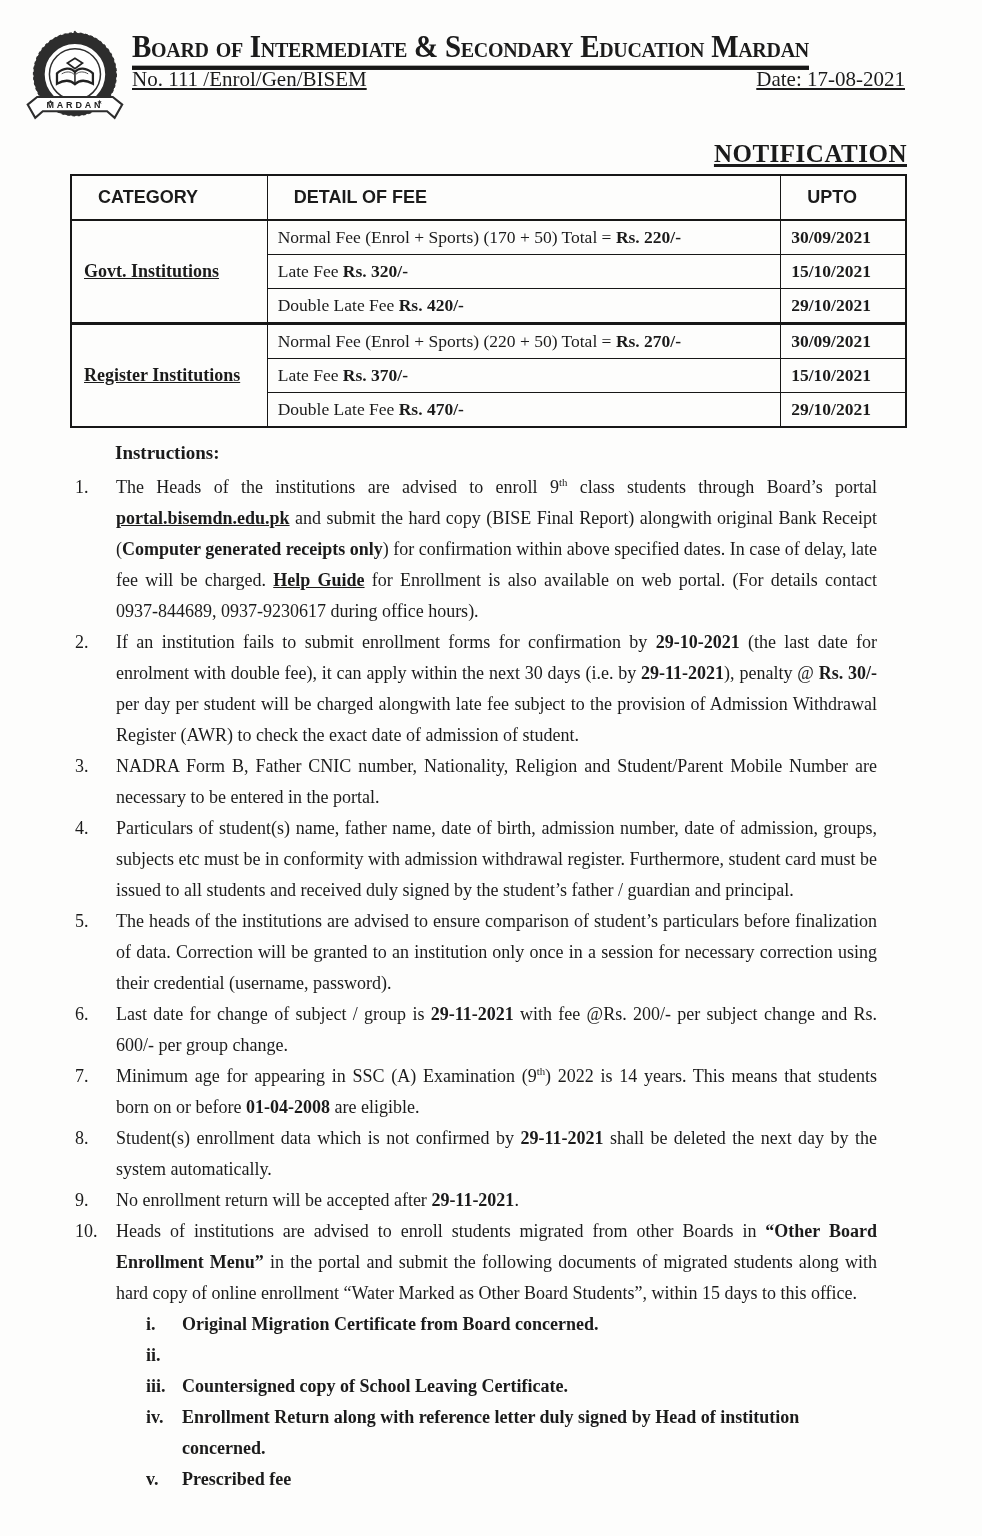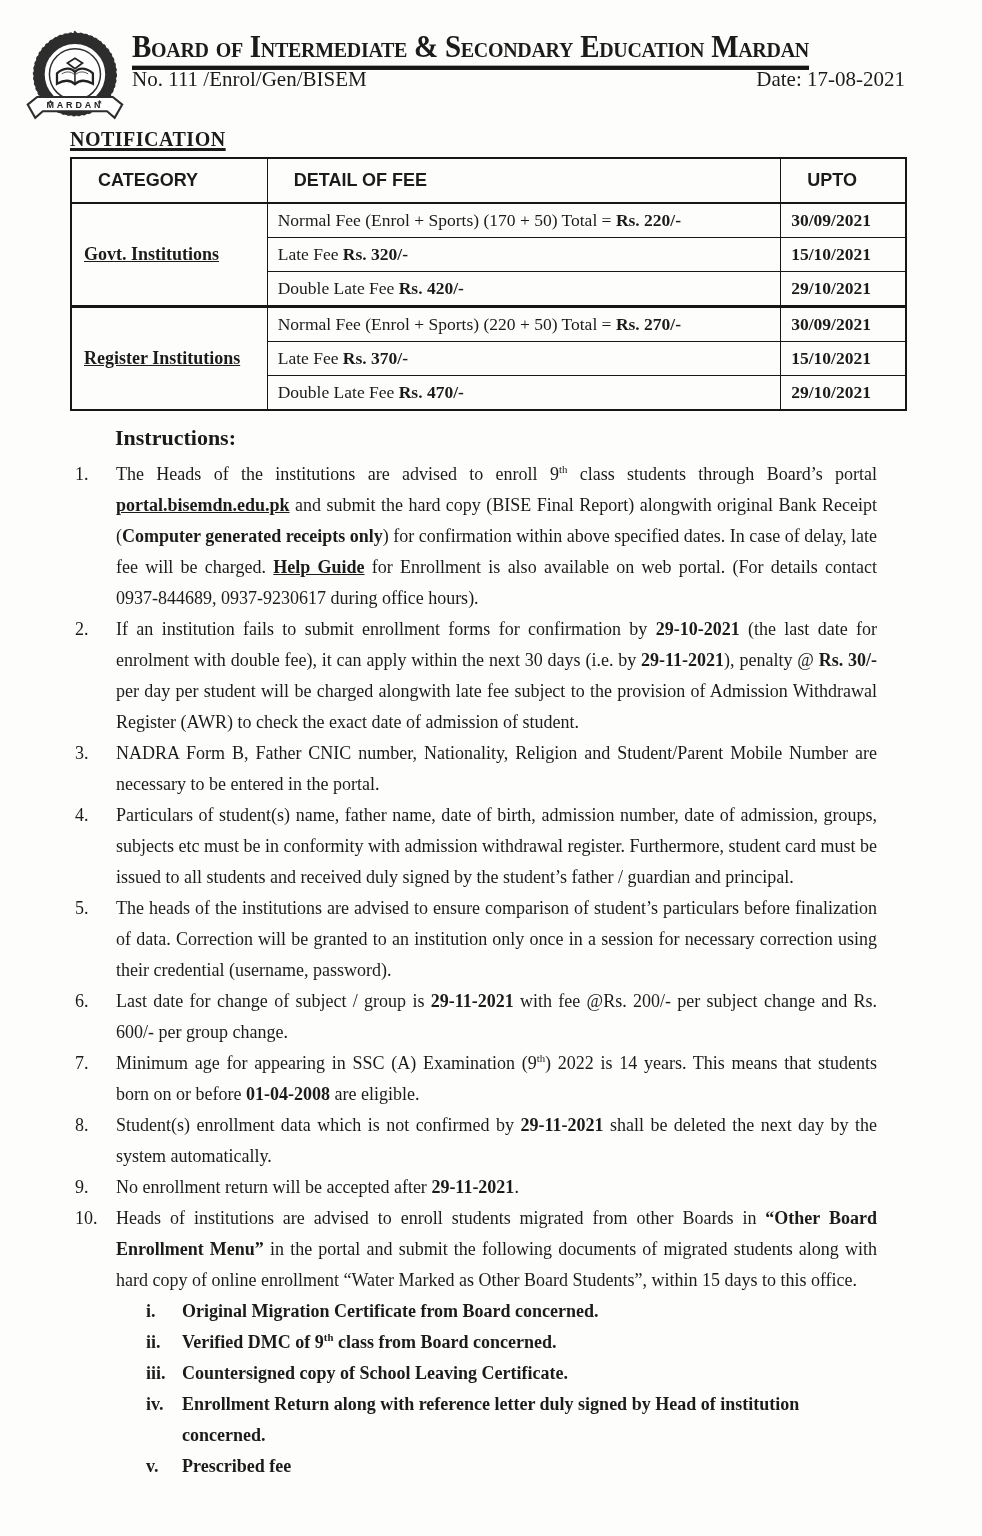--- a/index.html
+++ b/index.html
@@ -10,21 +10,21 @@
     margin: 0 auto;
     background: #fdfdfc;
     color: #1b1b1b;
     font-family: "Liberation Serif", "DejaVu Serif", serif;
     box-sizing: border-box;
     padding: 30px 75px 30px 70px;
   }
   
   .hdr { position: relative; min-height: 96px; }
   .logo { position: absolute; left: -48px; top: 0; width: 104px; height: 100px; }
-  .hdr-text { margin-left: 62px; }
+  .hdr-text { margin-left: 62px; text-decoration: underline; }
   .board-title {
     display: inline-block;
     font-weight: bold;
     font-variant: small-caps;
     font-size: 29px;
     letter-spacing: -0.3px;
     white-space: nowrap;
     line-height: 1.1;
     border-bottom: 4px solid #171717;
     padding-bottom: 1px;
@@ -32,27 +32,27 @@
     transform-origin: left top;
   }
   .ref-row {
     display: flex;
     justify-content: space-between;
     font-size: 21px;
     padding-right: 2px;
   }
   
   .notif-title {
-    text-align: left;
-    font-weight: bold;
-    font-size: 20px;
+    text-align: right;
+    font-weight: bold;
+    font-size: 25px;
     letter-spacing: 0.5px;
     text-decoration: underline;
     text-decoration-thickness: 2.5px;
-    margin: 2px 0 6px 0;
+    margin: 14px 0 6px 0;
   }
   .intro {
     margin: 0 30px 10px 45px;
     font-size: 18px;
     line-height: 27px;
     text-align: justify;
   }
   
   .fee-table {
     width: 100%;
@@ -80,21 +80,21 @@
     padding-left: 12px;
   }
   .fee-table td.upto { font-weight: bold; white-space: nowrap; }
   .fee-table tr.sep td { border-top-width: 3.5px; }
   .fee-table col.c-cat  { width: 23.5%; }
   .fee-table col.c-det  { width: 61.5%; }
   .fee-table col.c-upto { width: 15%; }
   
   .instr-heading {
     font-weight: bold;
-    font-size: 22px;
+    font-size: 19px;
     margin: 14px 0 8px 45px;
   }
   .items { padding-right: 30px; }
   .item { display: flex; font-size: 18px; line-height: 31px; }
   .item .num { flex: 0 0 46px; padding-left: 5px; box-sizing: border-box; }
   .item .body { flex: 1; text-align: justify; }
   .sub-list { margin: 0 40px 0 76px; }
   .sub-item { display: flex; font-weight: bold; font-size: 18px; line-height: 31px; }
   .sub-item .rnum { flex: 0 0 36px; }
   .b { font-weight: bold; }
@@ -232,21 +232,20 @@
     </div>
   </div>
 
   <div class="sub-list">
     <div class="sub-item">
       <span class="rnum">i.</span>
       <span><span>Original Migration Certificate from Board concerned.</span></span>
     </div>
     <div class="sub-item">
       <span class="rnum">ii.</span>
-      <span><span>Verified DMC of 9</span><sup>th</sup><span> class from Board concerned.</span></span>
     </div>
     <div class="sub-item">
       <span class="rnum">iii.</span>
       <span><span>Countersigned copy of School Leaving Certificate.</span></span>
     </div>
     <div class="sub-item">
       <span class="rnum">iv.</span>
       <span><span>Enrollment Return along with reference letter duly signed by Head of institution concerned.</span></span>
     </div>
     <div class="sub-item">

